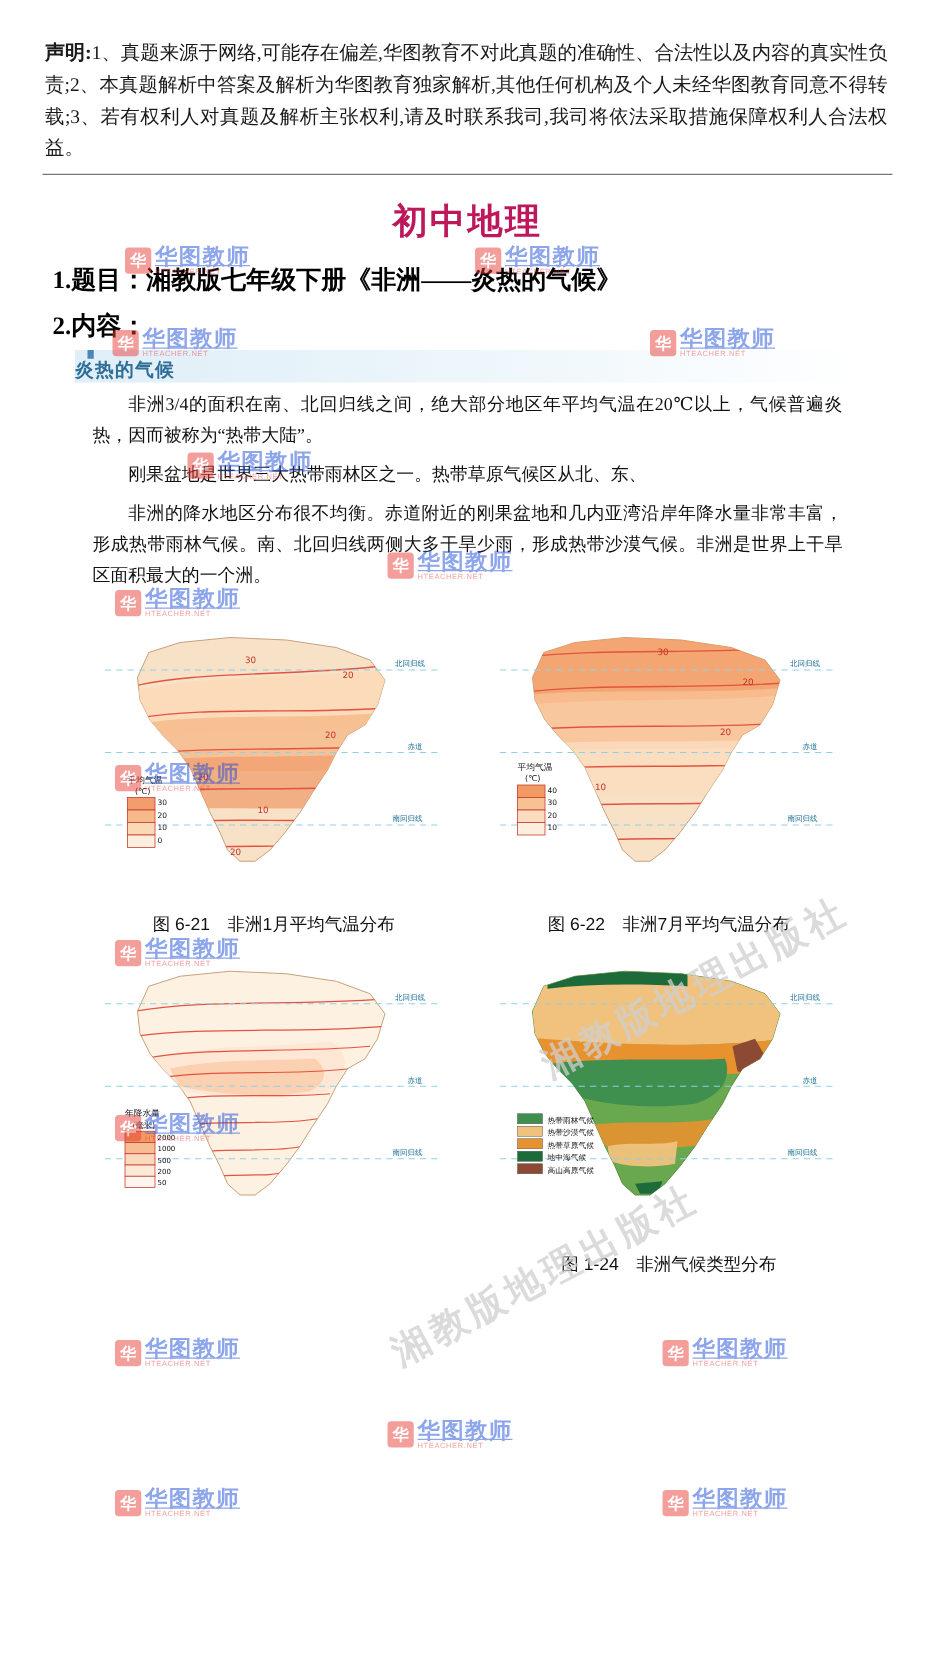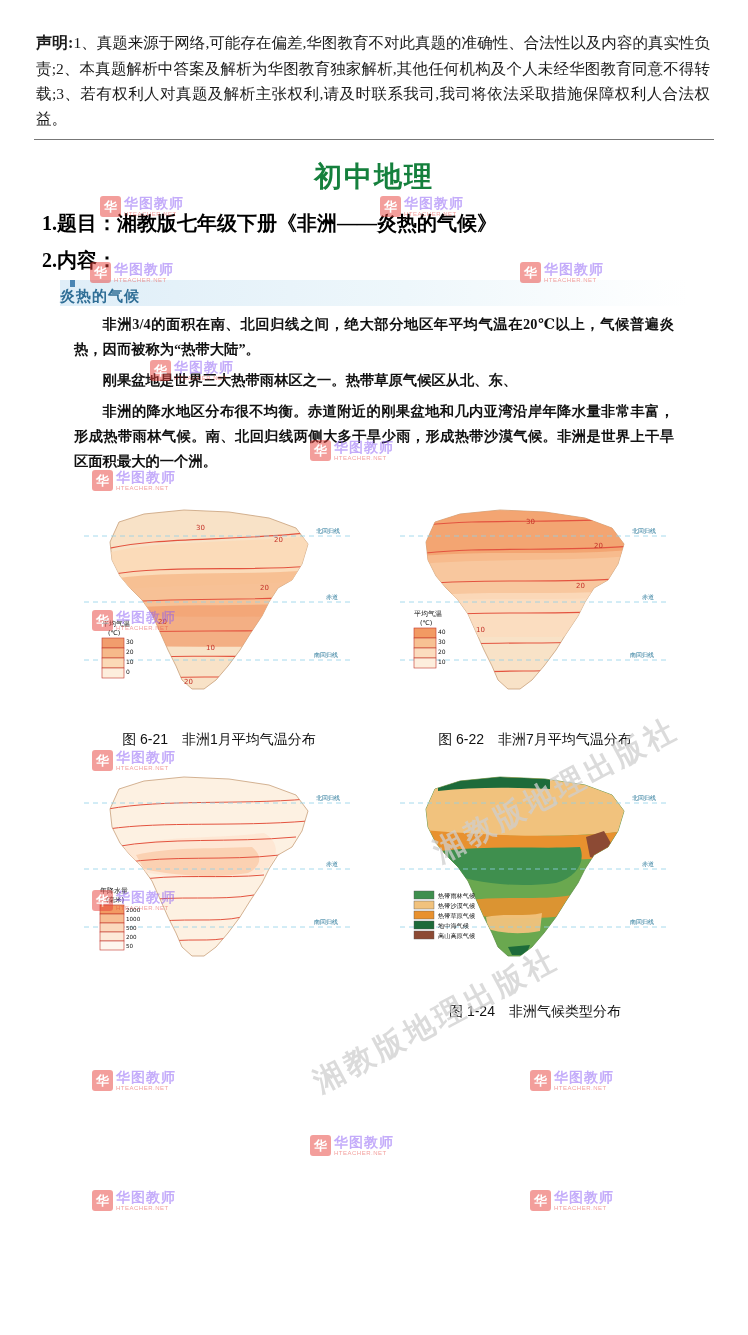--- a/index.html
+++ b/index.html
@@ -31,21 +31,21 @@
     font-size:16px;
   }
   
   .doc-title{
     text-align:center;
     font-size:28px;
     font-weight:bold;
     letter-spacing:2px;
     margin-top:18px;
     margin-bottom:6px;
-    color:#15803d;
+    color:#be185d;
   }
   .q-line{
     font-size:20px;
     font-weight:bold;
     margin:14px 0 4px 8px;
     color:#000;
   }
   .c-line{
     font-size:20px;
     font-weight:bold;
@@ -72,21 +72,20 @@
     font-size:15px;font-weight:bold;color:#2f6e96;letter-spacing:1px;
     font-family:"Liberation Sans","DejaVu Sans",sans-serif;
   }
   .para{
     font-size:14.3px;
     line-height:1.75;
     color:#111;
     text-indent:2em;
     margin:6px 14px 0 14px;
     text-align:justify;
-    font-weight:bold;
   }
   
   .figs{
     margin:10px 4px 0 4px;
     display:grid;
     grid-template-columns:1fr 1fr;
     grid-gap:2px 6px;
   }
   .fig{position:relative;}
   .fig svg{display:block;margin:0 auto;}
@@ -106,22 +105,23 @@
     opacity:.5;
   }
   .wm .logo{
     width:21px;height:21px;background:#e8403a;border-radius:3px;
     color:#fff;font-size:13px;font-weight:bold;line-height:21px;text-align:center;
     font-family:"Liberation Sans","DejaVu Sans",sans-serif;
     margin-right:3px;
   }
   .wm .txt{display:flex;flex-direction:column;line-height:1;}
   .wm .txt .a{
-    font-size:14px;font-weight:bold;color:#8b5cf6;letter-spacing:1px;
+    font-size:18px;font-weight:bold;color:#1d4ed8;letter-spacing:1px;
     font-family:"Liberation Sans","DejaVu Sans",sans-serif;
+    text-decoration:underline;
   }
   .wm .txt .b{
     font-size:6px;color:#e8403a;letter-spacing:.5px;margin-top:1px;
     font-family:"Liberation Sans","DejaVu Sans",sans-serif;
   }
   .pub-wm{
     position:absolute;
     pointer-events:none;user-select:none;
     color:#cfcfcf;
     font-size:30px;

